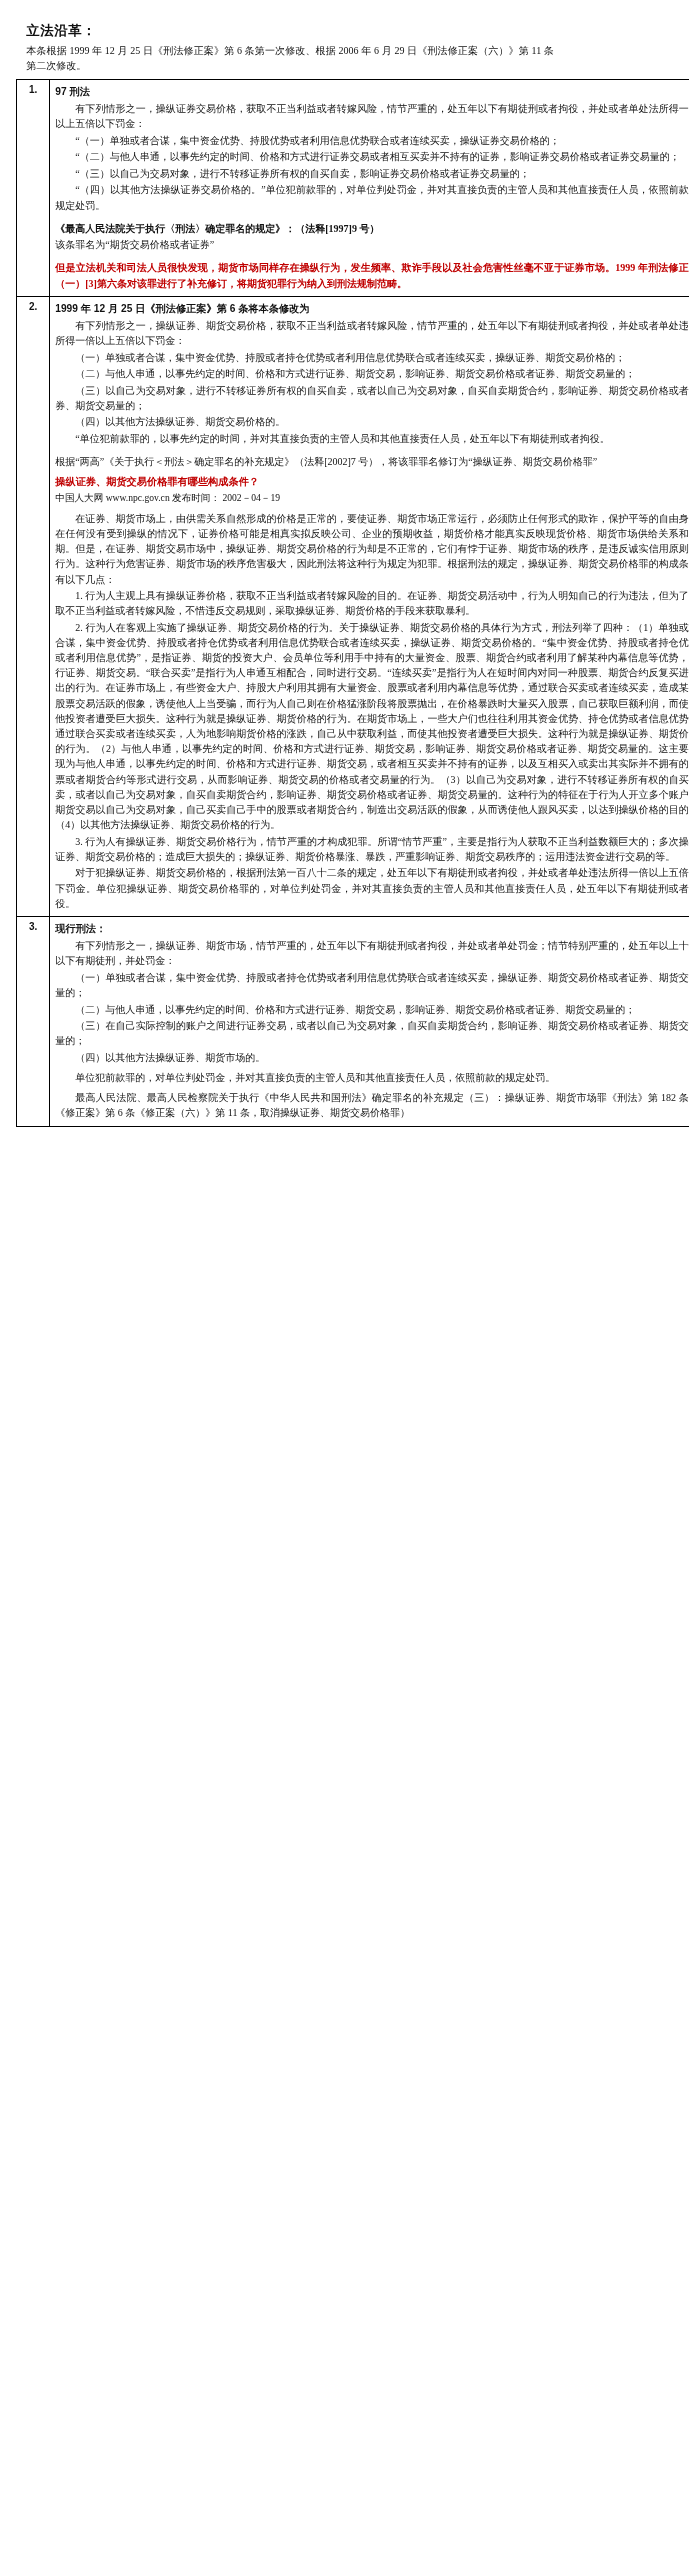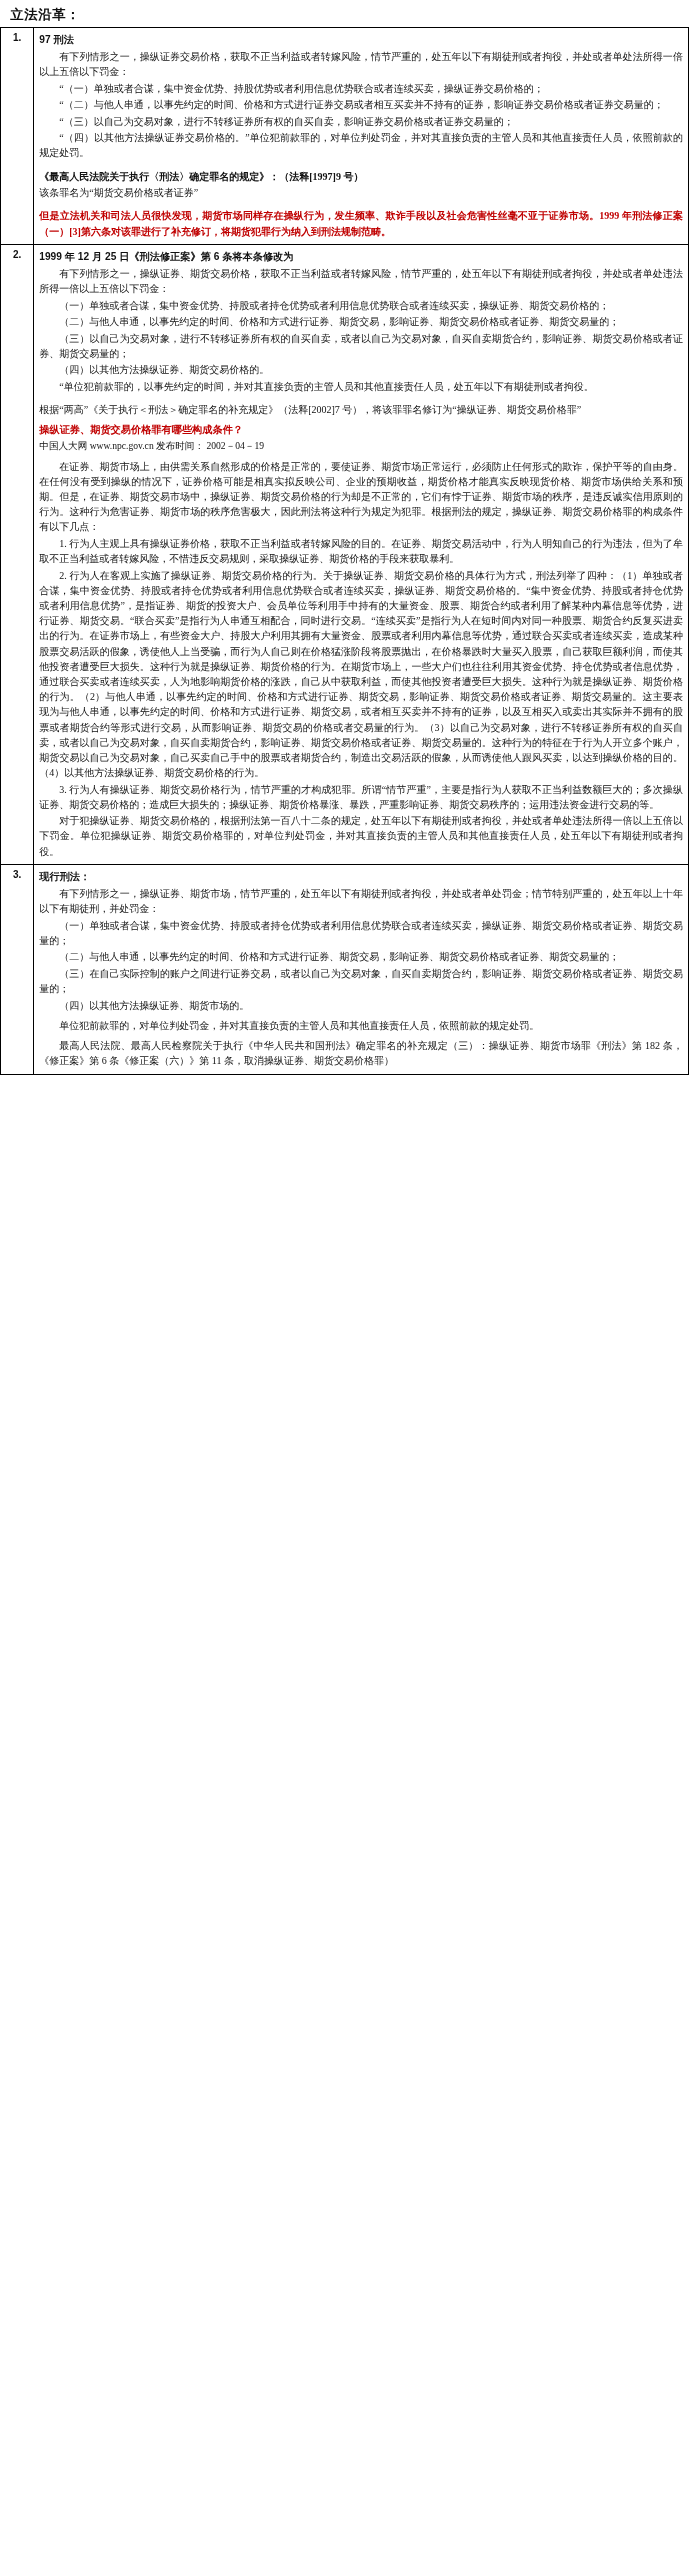--- a/index.html
+++ b/index.html
@@ -1,21 +1,21 @@
 <!DOCTYPE html>
 <html style="font-size:10.2px"><head>
 <meta charset="utf-8">
 <style>
   html,body{margin:0;padding:0;background:#ffffff;}
   body{
     font-family:"Liberation Serif","DejaVu Serif",serif;
     color:#111111;
     width:689px;
   }
-  .page{width:580px;padding:0;box-sizing:border-box;}
+  .page{width:580px;padding:16px;box-sizing:border-box;}
   .doc-title{
     font-family:"Liberation Sans","DejaVu Sans",sans-serif;
     font-weight:bold;
     font-size:13.4px;
     padding:6.4px 10.2px 2.6px 10.2px;
     letter-spacing:0.6px;
   }
   .section-head{
     font-family:"Liberation Sans","DejaVu Sans",sans-serif;
     font-weight:bold;
@@ -68,20 +68,21 @@
     font-size:10.2px;
   }
   .src-line{font-size:9.6px;margin-top:1.3px;}
 </style>
 </head>
 <body>
 
 <div class="page">
 
   <div class="doc-title">立法沿革：</div>
+  <div class="lead">本条根据 1999 年 12 月 25 日《刑法修正案》第 6 条第一次修改、根据 2006 年 6 月 29 日《刑法修正案（六）》第 11 条第二次修改。</div>
 
   <table class="main">
     <tbody>
 
       <tr>
         <td class="num">1.</td>
         <td class="body">
           <div class="row-title">97 刑法</div>
           <p class="ind">有下列情形之一，操纵证券交易价格，获取不正当利益或者转嫁风险，情节严重的，处五年以下有期徒刑或者拘役，并处或者单处法所得一倍以上五倍以下罚金：</p>
           <p class="ind">“（一）单独或者合谋，集中资金优势、持股优势或者利用信息优势联合或者连续买卖，操纵证券交易价格的；</p>

